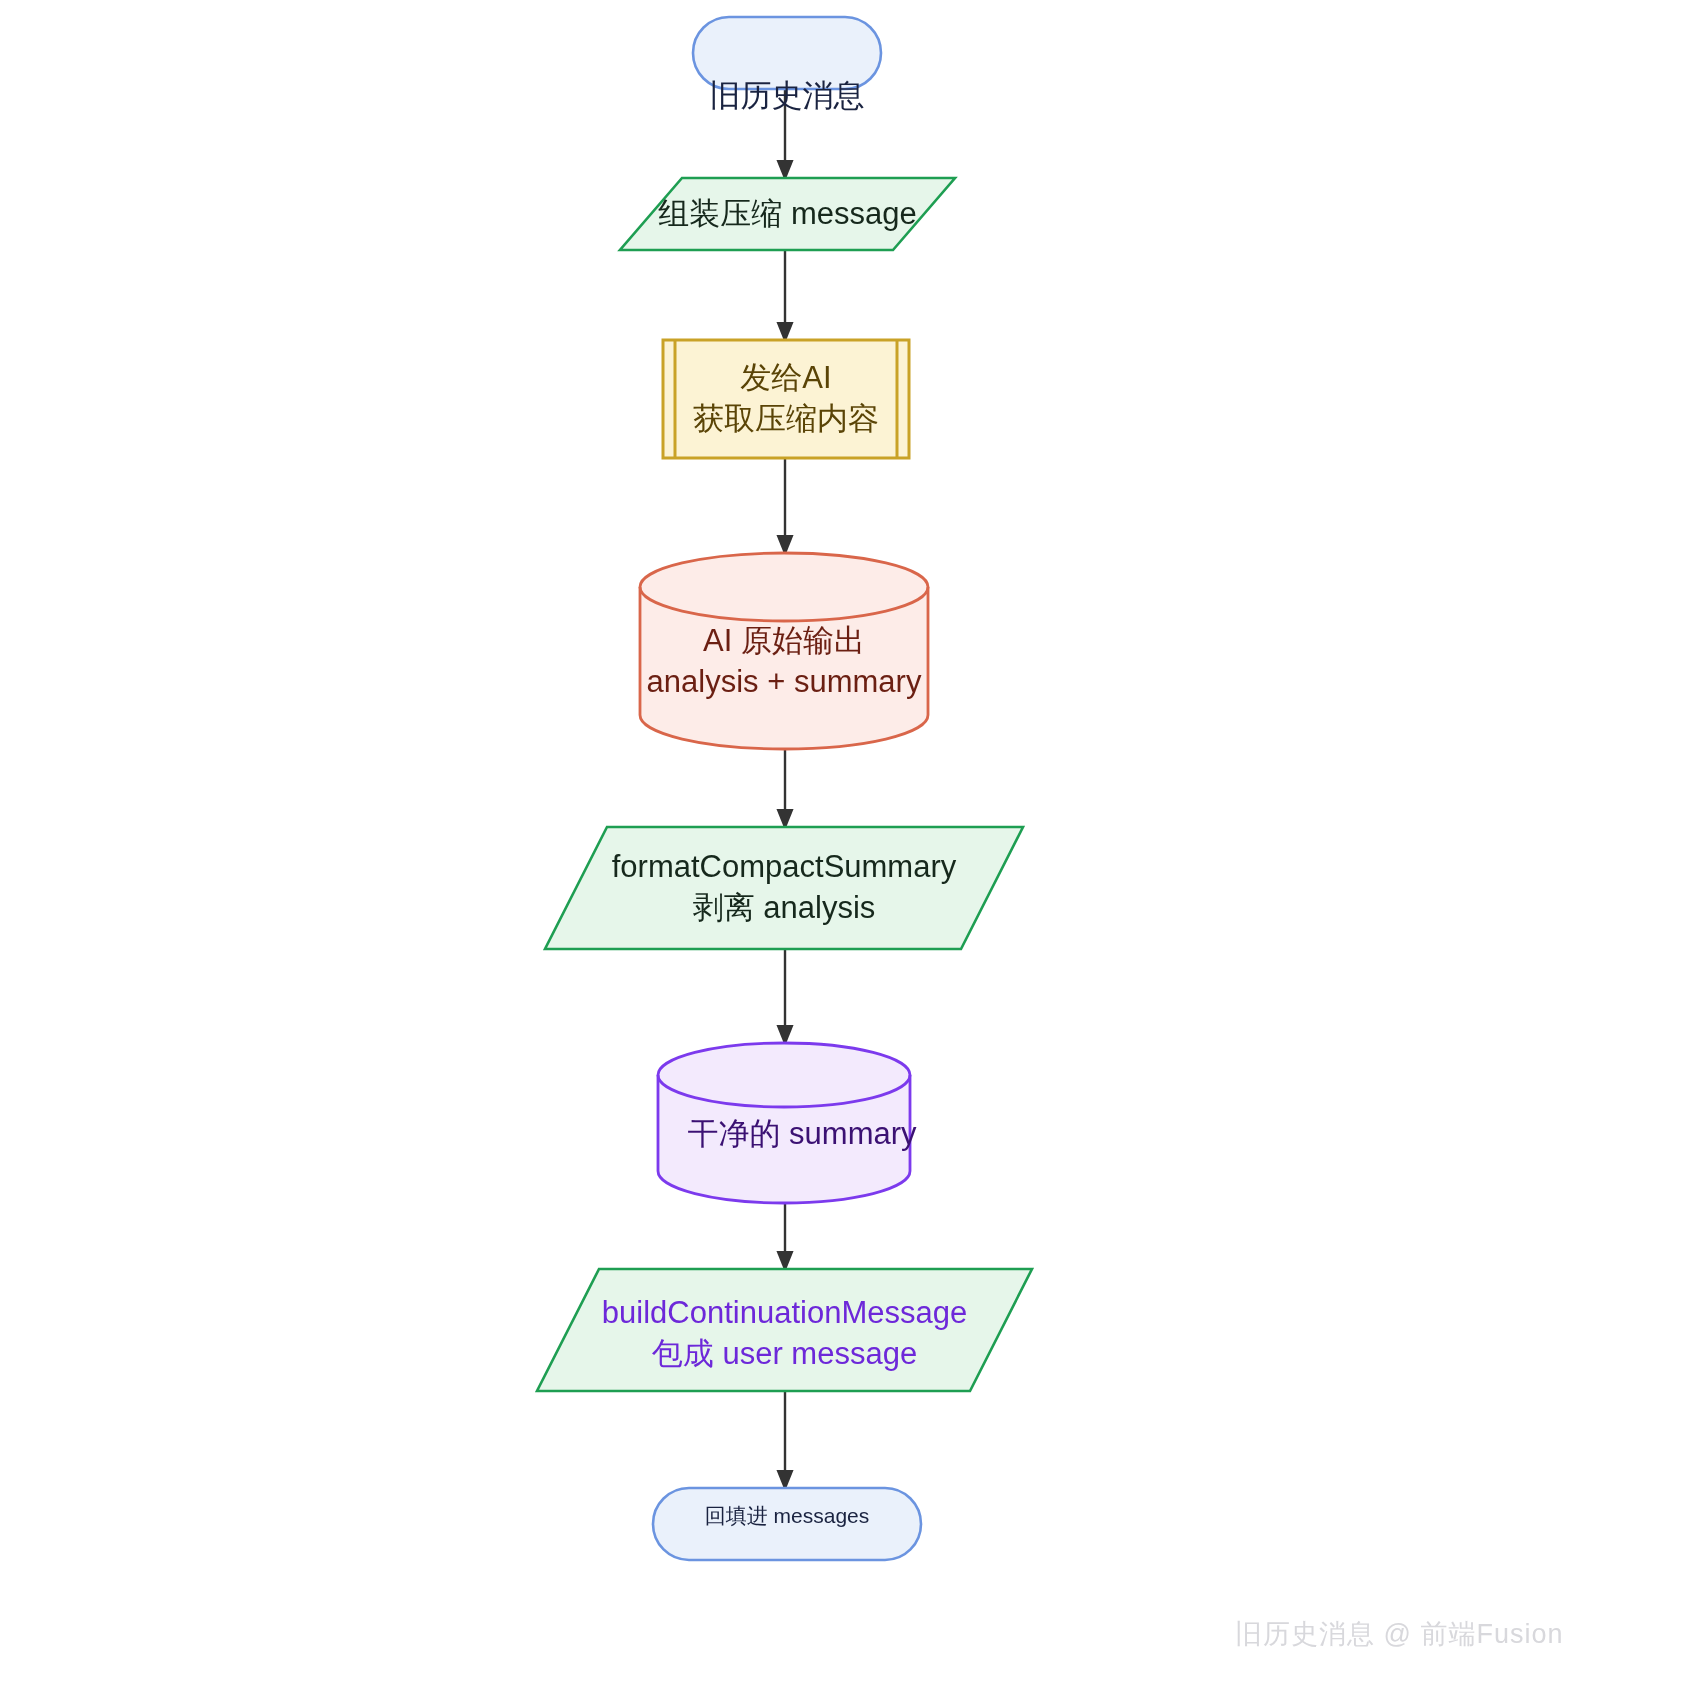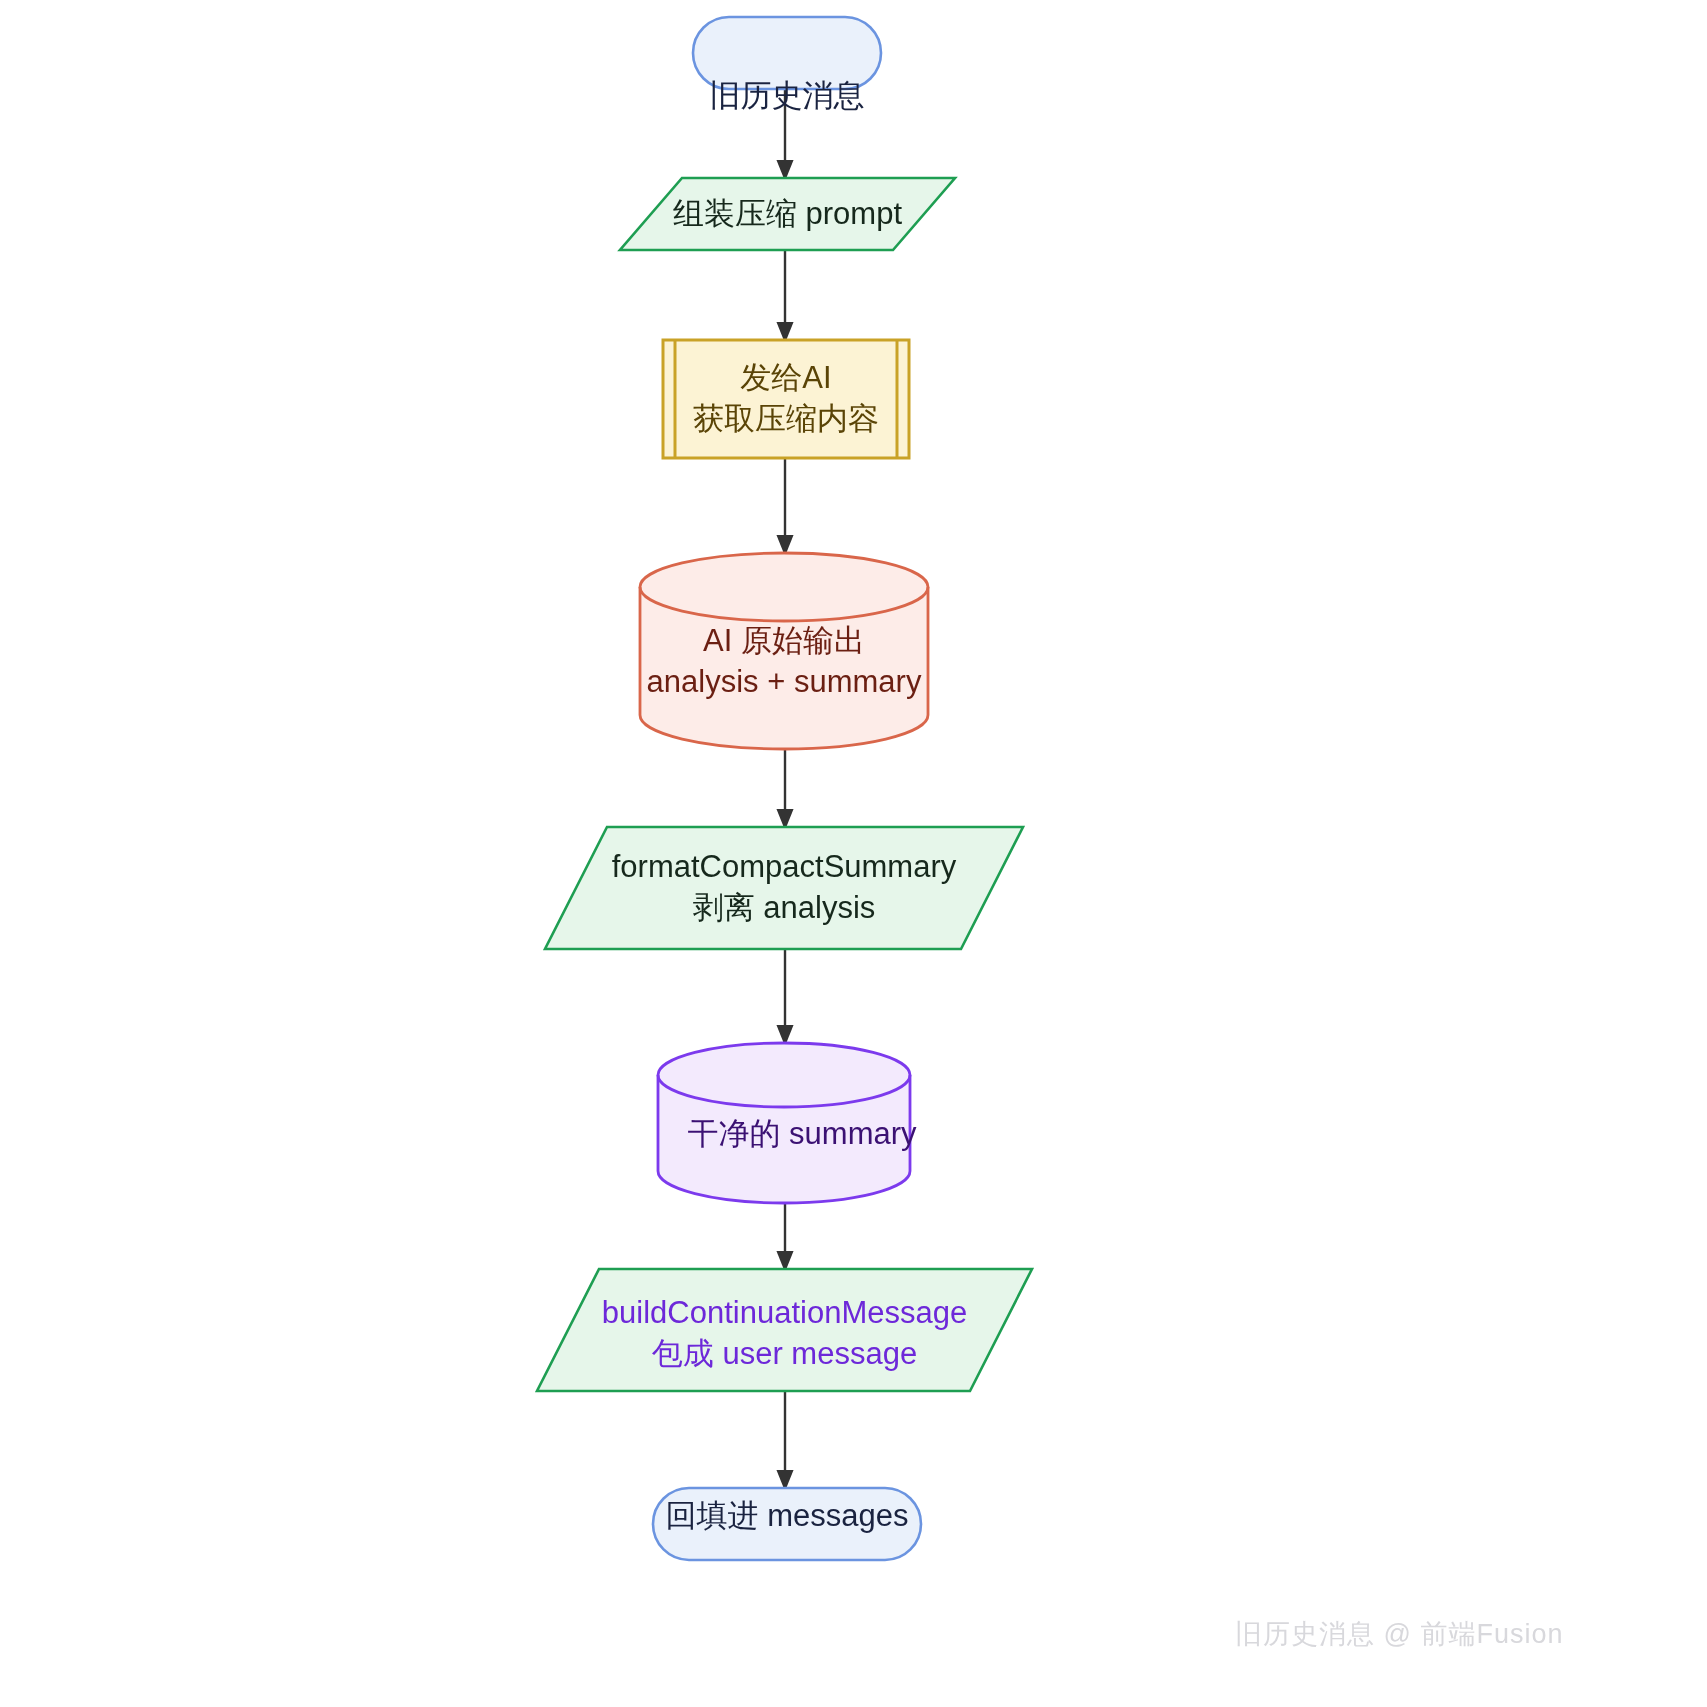--- a/index.html
+++ b/index.html
@@ -72,26 +72,26 @@
         <path d="M599,1269 L1032,1269 L970,1391 L537,1391 Z" fill="#e6f6ea" stroke="#1e9e52" stroke-width="2.6" stroke-linejoin="miter"></path>
       </g>
       <g>
         <rect x="653" y="1488" width="268" height="72" rx="36" ry="36" fill="#eaf1fb" stroke="#6b94e0" stroke-width="2.6"></rect>
       </g>
     </g>
 </svg>
 
 <div id="labels-layer">
     <div class="node-label" style="left: 693px; top: 17px; width: 188px; height: 72px; display: flex; align-items: center; justify-content: center; color: rgb(26, 35, 64); font-size: 31px; margin-top: 43px;">旧历史消息</div>
-    <div class="node-label" style="left: 620px; top: 178px; width: 335px; height: 72px; display: flex; align-items: center; justify-content: center; color: rgb(22, 40, 28); font-size: 31px;">组装压缩 prompt</div>
+    <div class="node-label" style="left: 620px; top: 178px; width: 335px; height: 72px; display: flex; align-items: center; justify-content: center; color: rgb(22, 40, 28); font-size: 31px;">组装压缩 message</div>
     <div class="node-label" style="left: 663px; top: 340px; width: 246px; height: 118px; display: flex; align-items: center; justify-content: center; color: rgb(90, 68, 6); font-size: 31px;">发给AI
 获取压缩内容</div>
     <div class="node-label" style="left: 640px; top: 553px; width: 288px; height: 196px; display: flex; align-items: center; justify-content: center; color: rgb(107, 31, 18); font-size: 31px; padding-top: 22px; box-sizing: border-box;">AI 原始输出
 analysis + summary</div>
     <div class="node-label" style="left: 545px; top: 827px; width: 478px; height: 122px; display: flex; align-items: center; justify-content: center; color: rgb(22, 40, 28); font-size: 31px;">formatCompactSummary
 剥离 analysis</div>
     <div class="node-label" style="left: 658px; top: 1043px; width: 252px; height: 160px; display: flex; align-items: center; justify-content: center; color: rgb(59, 17, 115); font-size: 31px; padding-top: 22px; box-sizing: border-box; padding-left: 36px;">干净的 summary</div>
     <div class="node-label" style="left: 537px; top: 1269px; width: 495px; height: 130px; display: flex; align-items: center; justify-content: center; color: #6d28d9; font-size: 31px;">buildContinuationMessage
 包成 user message</div>
-    <div class="node-label" style="left: 653px; top: 1488px; width: 268px; height: 56px; display: flex; align-items: center; justify-content: center; color: rgb(26, 35, 64); font-size: 31px;">回填进 messages</div>
+    <div class="node-label" style="left: 653px; top: 1488px; width: 268px; height: 56px; display: flex; align-items: center; justify-content: center; color: rgb(26, 35, 64); font-size: 21px;">回填进 messages</div>
   </div>
 
 <div class="watermark" style="left: 1235px; top: 1616px; color: rgb(216, 216, 220);">旧历史消息 @ 前端Fusion</div>
 
 </body></html>

